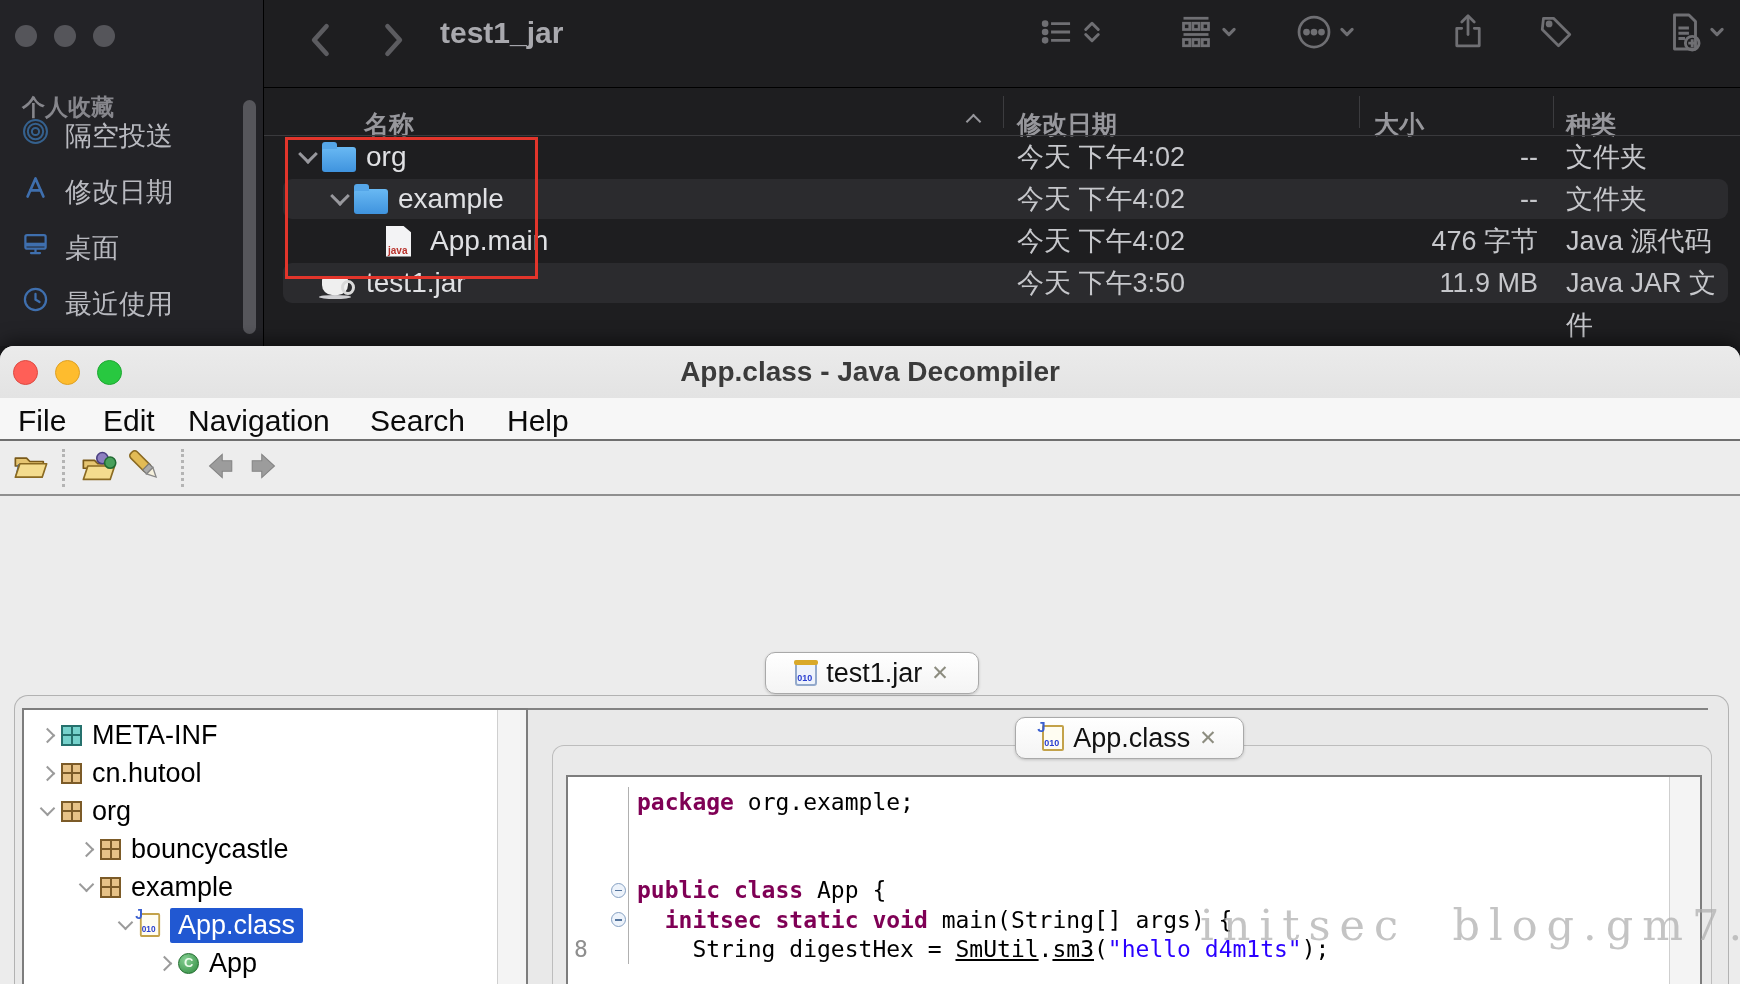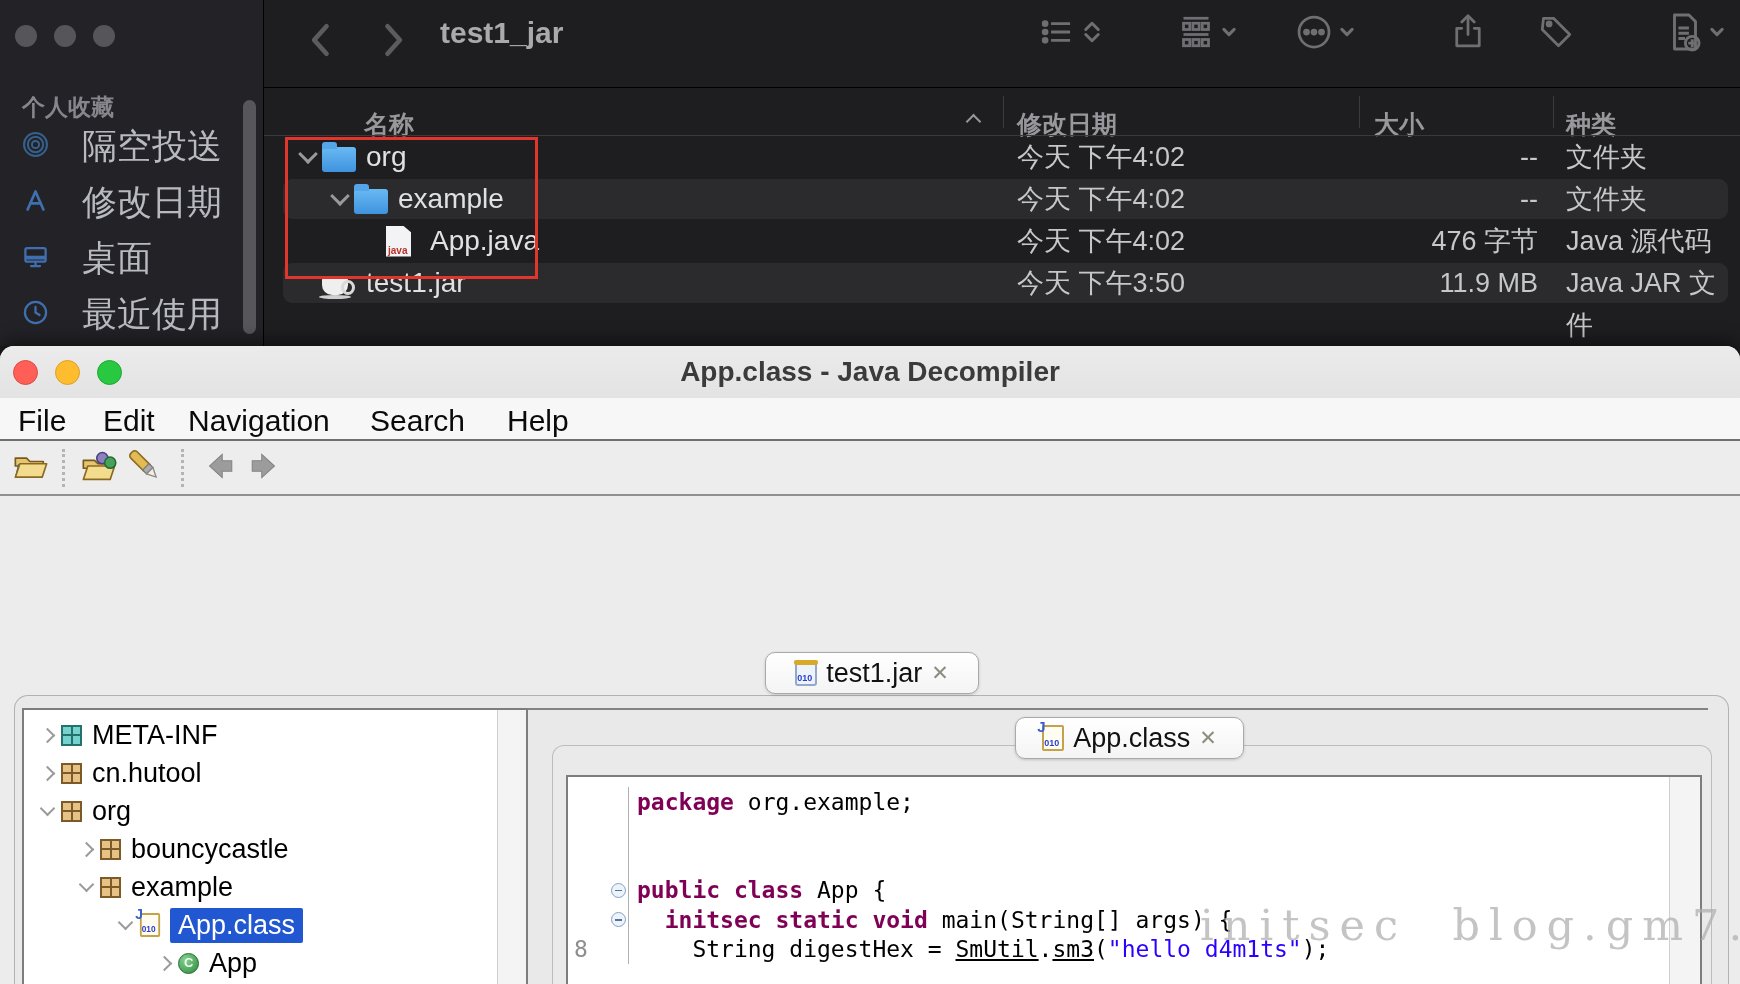--- a/index.html
+++ b/index.html
@@ -5,21 +5,21 @@
   html,body{margin:0;padding:0;}
   body{width:1740px;height:984px;position:relative;overflow:hidden;
        font-family:"Liberation Sans","DejaVu Sans",sans-serif;background:#1d1d20;}
   
   .finder{position:absolute;left:0;top:0;width:1740px;height:346px;background:#1e1e20;}
   .f-sidebar{position:absolute;left:0;top:0;width:263px;height:346px;background:#232327;border-right:1px solid #000;}
   .f-dots{position:absolute;left:15px;top:25px;display:flex;gap:17px;}
   .f-dot{width:22px;height:22px;border-radius:50%;background:#55555a;}
   .f-section{position:absolute;left:22px;top:92px;font-size:23px;font-weight:600;color:#86868c;}
   .f-side-list{position:absolute;left:0;top:118px;width:240px;}
-  .f-side-item{display:flex;align-items:center;height:56px;padding-left:22px;color:#b9bac0;font-size:35px;gap:33px;}
+  .f-side-item{display:flex;height:56px;padding-left:22px;color:#b9bac0;font-size:27px;gap:16px;}
   .f-side-item svg{flex:0 0 auto;}
   .f-side-scroll{position:absolute;left:243px;top:100px;width:13px;height:234px;border-radius:7px;background:#56565b;}
   .f-main{position:absolute;left:264px;top:0;width:1476px;height:346px;}
   .f-toolbar{position:absolute;left:0;top:0;width:100%;height:87px;border-bottom:1px solid #000;}
   .f-nav{position:absolute;top:18px;display:flex;align-items:center;color:#5c5c60;}
   .f-title{position:absolute;left:176px;top:16px;font-size:30px;font-weight:700;color:#a9a9ae;}
   .f-tbicons{position:absolute;right:0;top:12px;height:44px;display:flex;align-items:center;}
   .f-header{position:absolute;left:0;top:88px;width:100%;height:47px;color:#97979c;font-size:25px;}
   .f-header .colname{position:absolute;top:20px;font-weight:bold;}
   .f-colline{position:absolute;top:8px;width:1px;height:32px;background:#3c3c3f;}
@@ -294,21 +294,21 @@
           <span class="fdate">今天 下午4:02</span>
           <span class="fsize">--</span>
           <span class="fkind">文件夹</span>
         </div>
         <div class="frow">
           <div class="fleft" style="padding-left: 93px;">
             <span class="fchev"></span>
             <span class="ficon">
               <span class="javadoc-ic"></span>
             </span>
-            <span class="fname">App.java</span>
+            <span class="fname">App.main</span>
           </div>
           <span class="fdate">今天 下午4:02</span>
           <span class="fsize">476 字节</span>
           <span class="fkind">Java 源代码</span>
         </div>
         <div class="frow stripe">
           <div class="fleft" style="padding-left: 29px;">
             <span class="fchev"></span>
             <span class="ficon">
               <span class="coffee-ic"></span>

